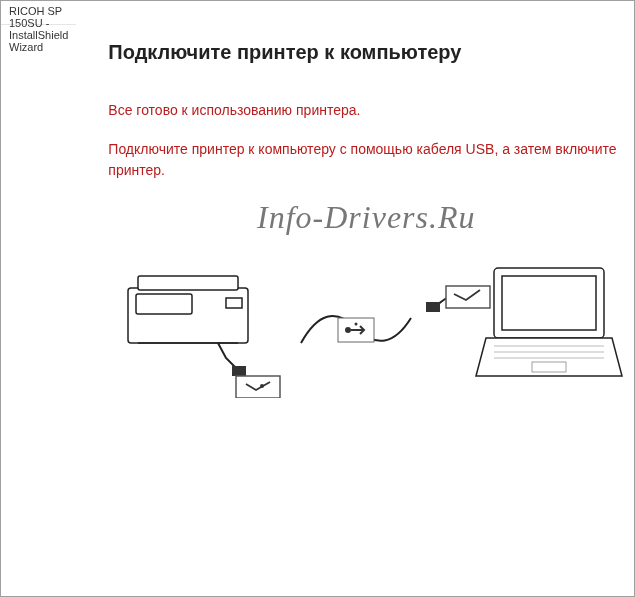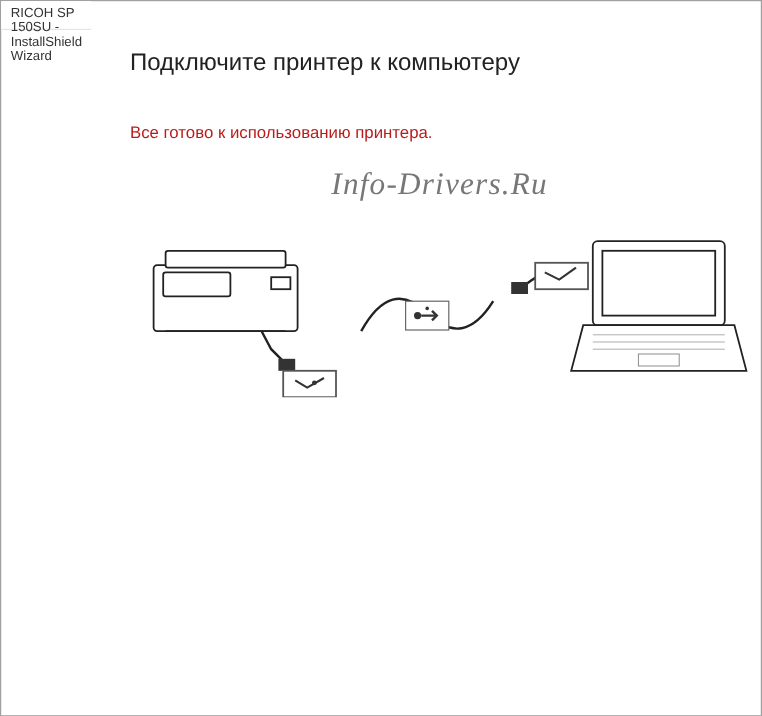--- a/index.html
+++ b/index.html
@@ -30,34 +30,34 @@
       height: 64px;
       background: #fff;
       border-bottom: 1px solid #ccc;
     }
     .content {
       flex: 1;
       padding: 40px 32px 10px 32px;
     }
     .heading {
       font-size: 20px;
-      font-weight: normal;
+      font-weight: bold;
       color: #222;
       margin-bottom: 36px;
     }
     .body-text {
       font-size: 14px;
       color: #b91c1c;
       line-height: 1.5;
       margin-bottom: 18px;
     }
     .watermark {
       text-align: center;
       font-family: "Monotype Corsiva", "Brush Script MT", cursive;
-      font-size: 26px;
+      font-size: 32px;
       font-style: italic;
       color: #777;
       margin: 6px 0 22px 0;
       letter-spacing: 1px;
     }
     .illustration {
       display: flex;
       align-items: center;
       justify-content: center;
       gap: 8px;
@@ -97,20 +97,21 @@
 
   <div class="titlebar">
     <span>RICOH SP 150SU - InstallShield Wizard</span>
   </div>
 
   <div class="banner"></div>
 
   <div class="content">
     <div class="heading">Подключите принтер к компьютеру</div>
     <div class="body-text">Все готово к использованию принтера.</div>
+    <div class="body-text">Подключите принтер к компьютеру с помощью кабеля USB, а затем включите принтер.</div>
 
     <div class="watermark">Info-Drivers.Ru</div>
 
     <div class="illustration">
       <span>
         <svg width="180" height="140" viewBox="0 0 180 140">
           <g stroke="#222" stroke-width="1.5" fill="none">
             <rect x="20" y="30" width="120" height="55" rx="3" fill="#fff"></rect>
             <rect x="30" y="18" width="100" height="14" rx="2" fill="#fff"></rect>
             <rect x="28" y="36" width="56" height="20" rx="2" fill="#fff"></rect>

